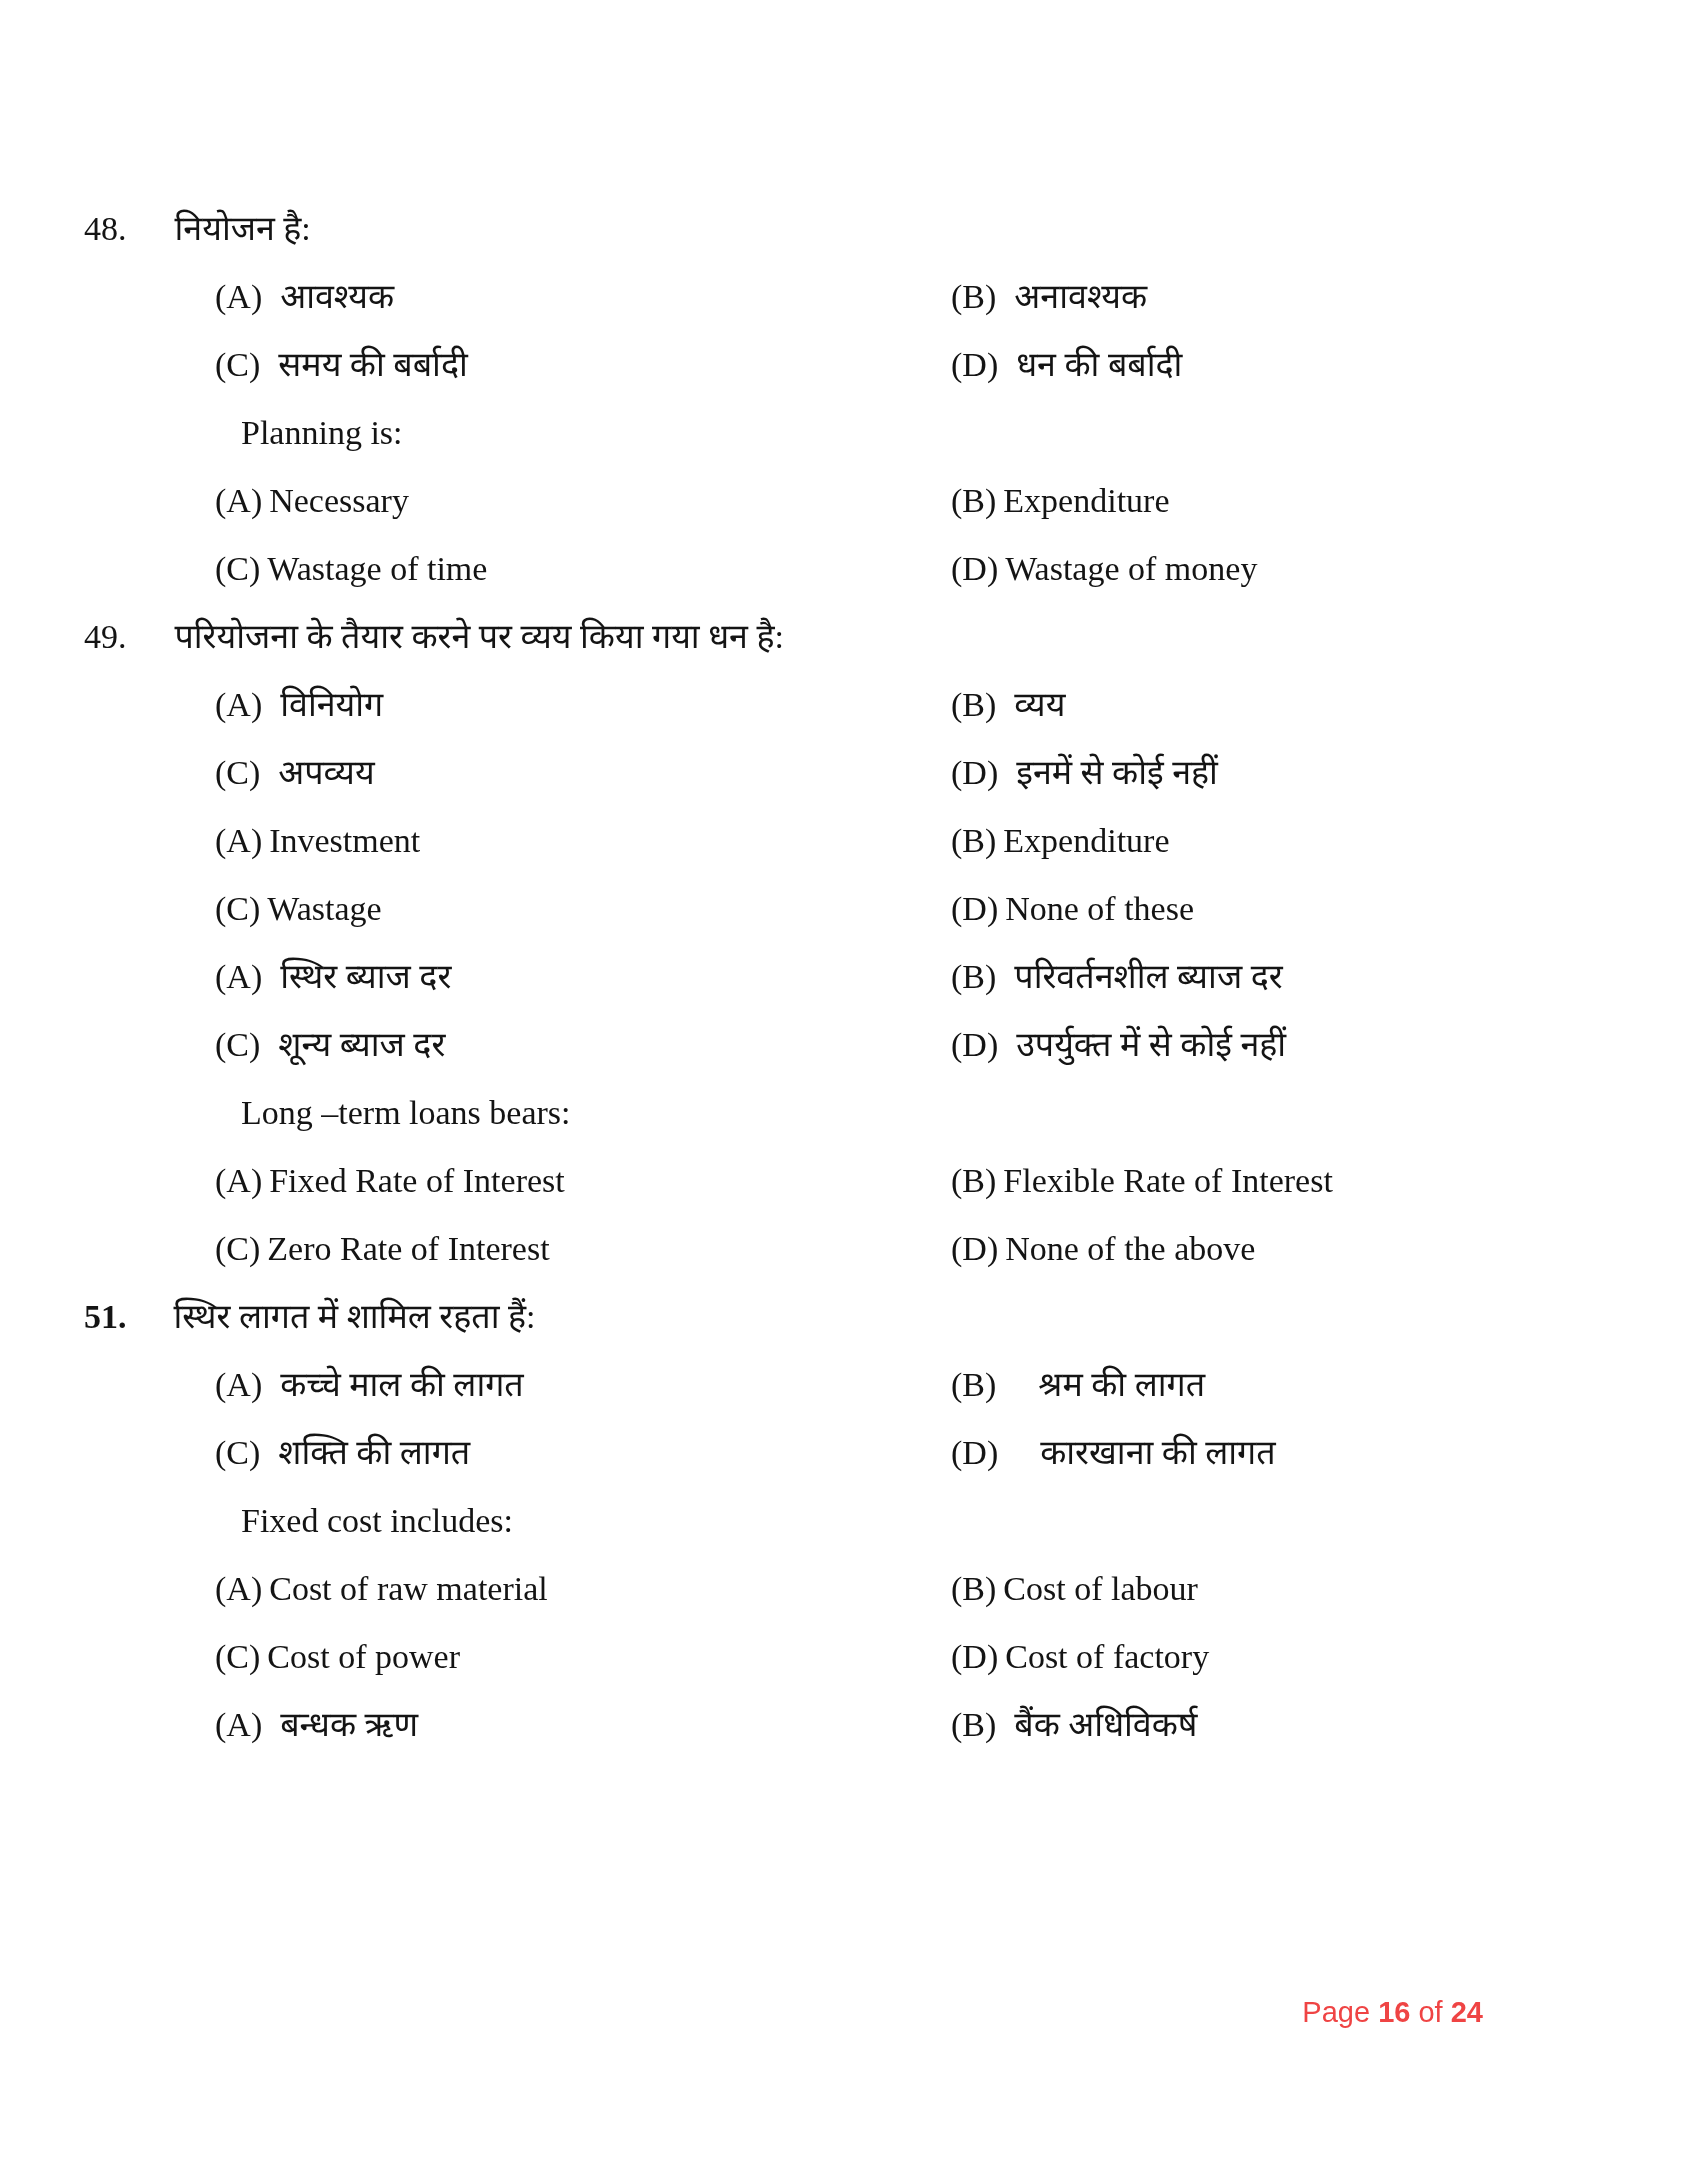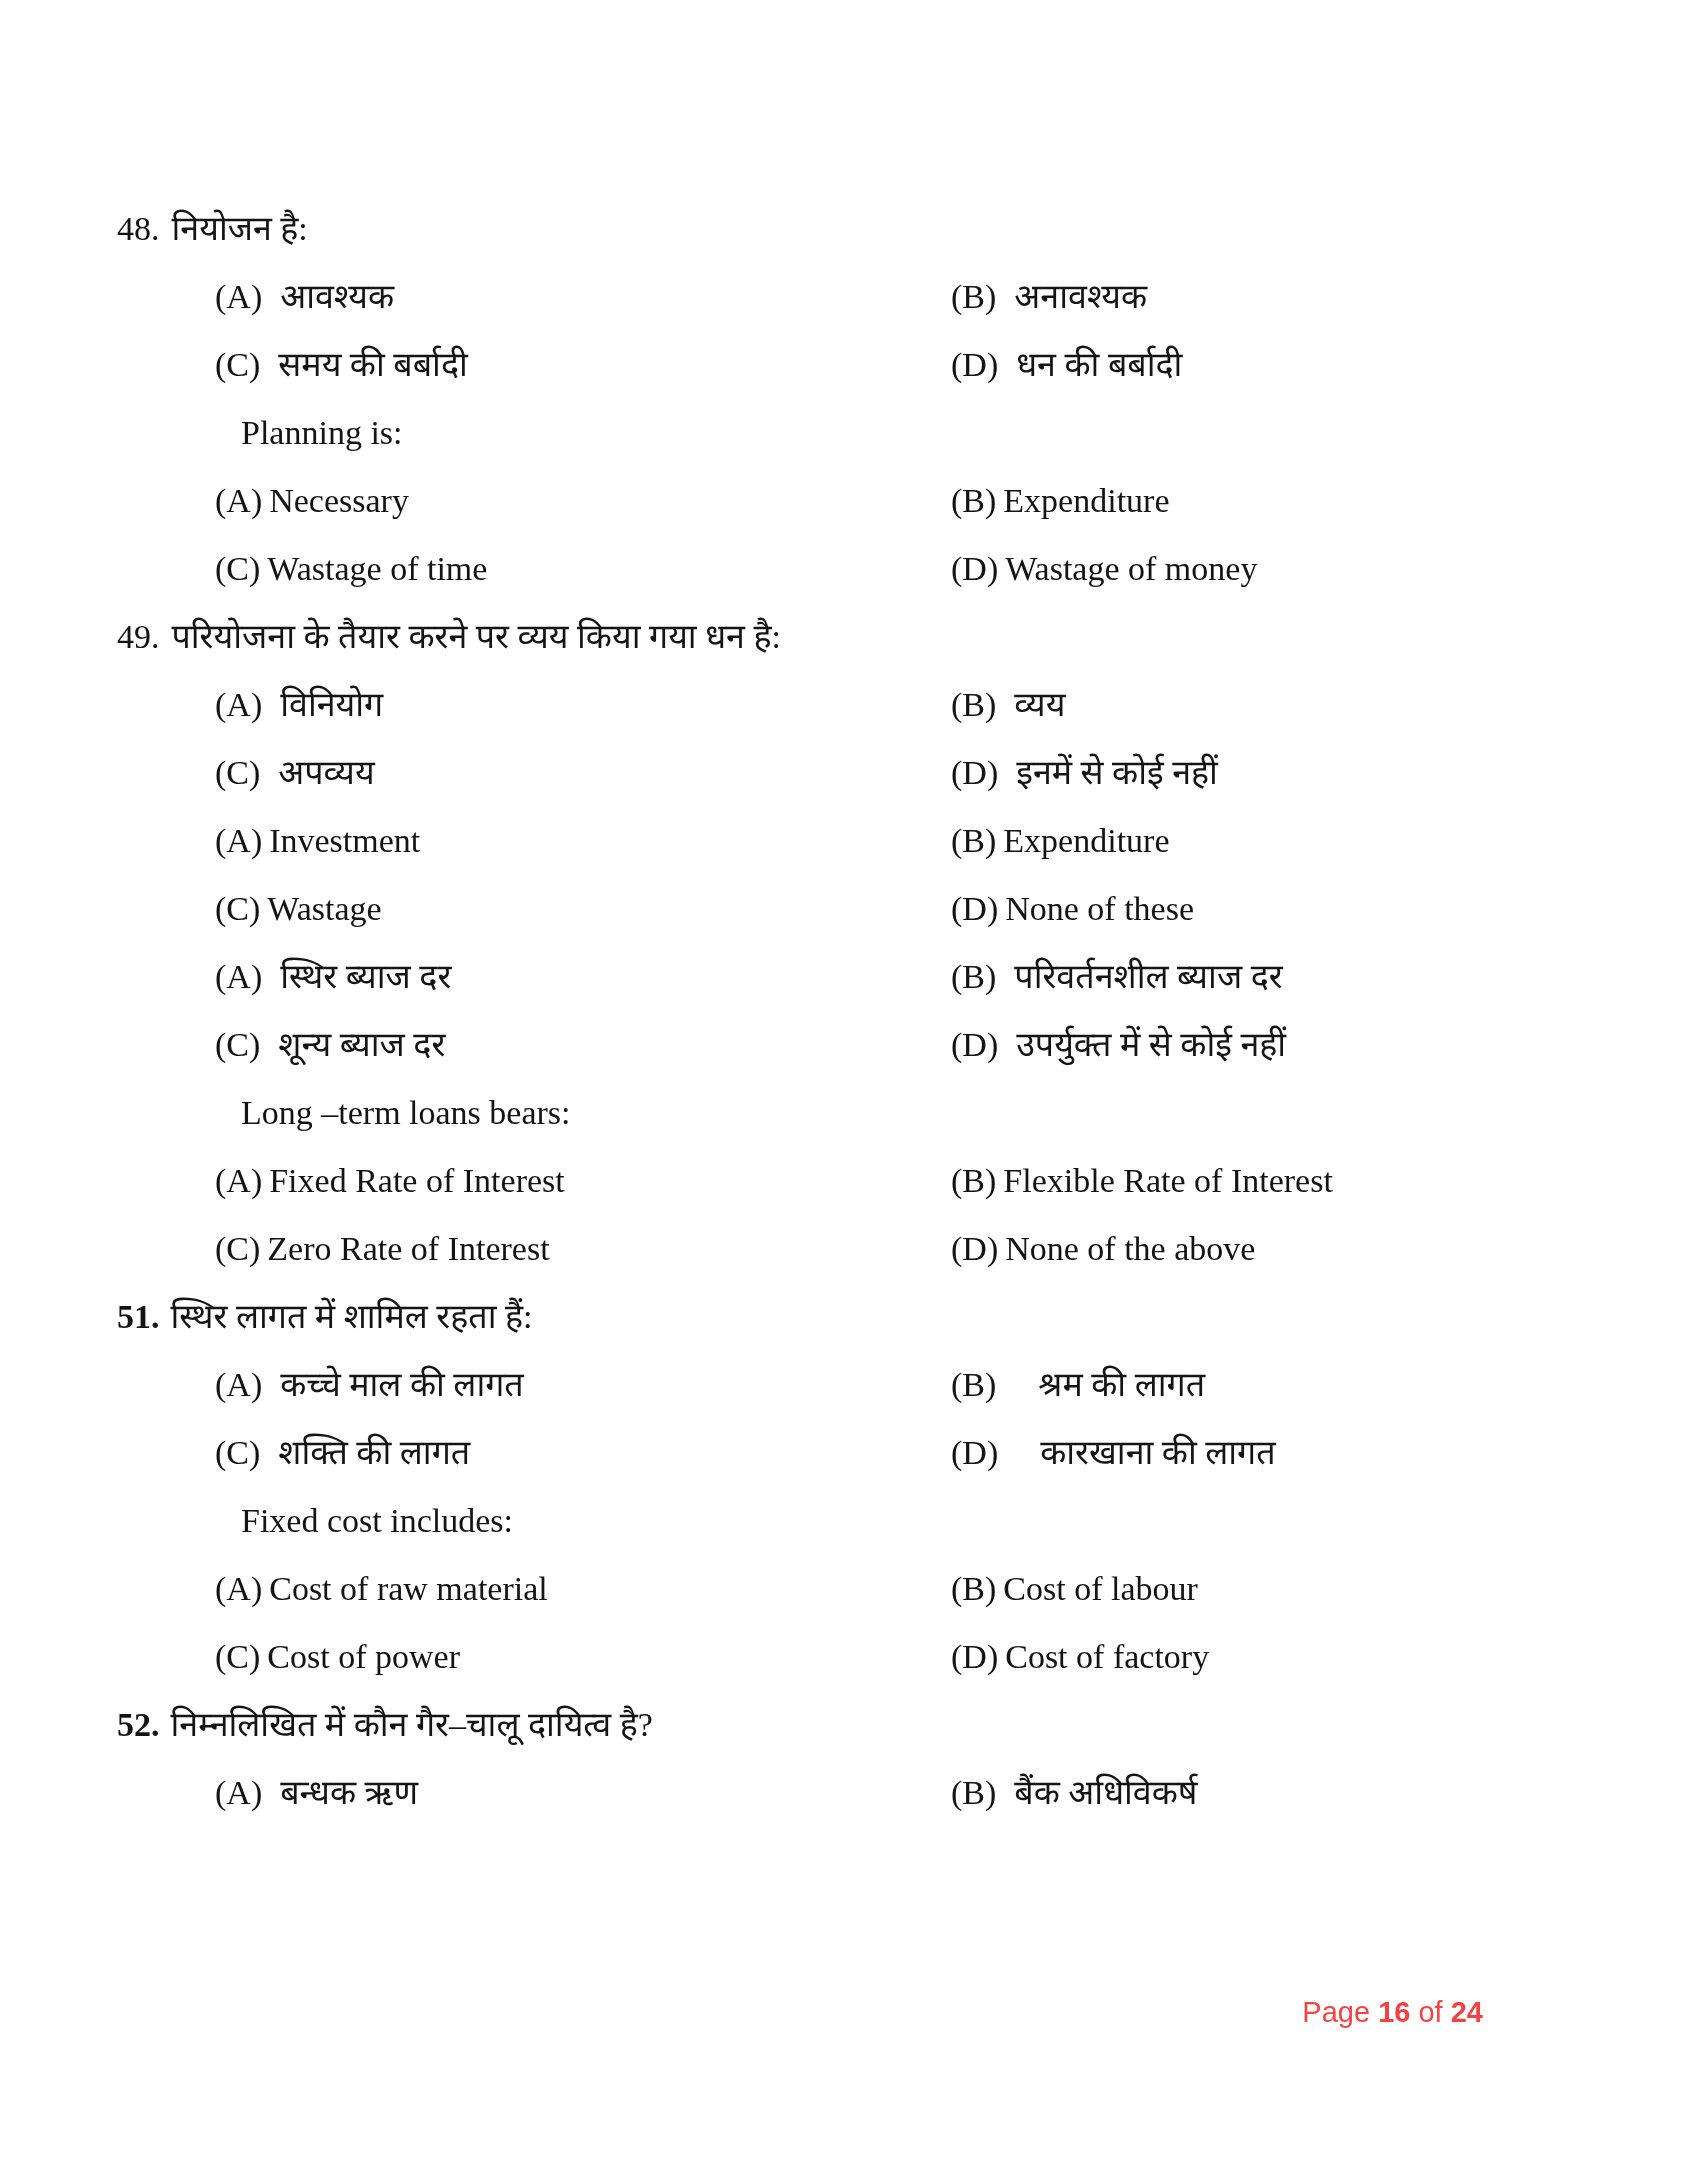--- a/index.html
+++ b/index.html
@@ -7,21 +7,21 @@
     position:relative;
     width:1683px; height:2178px;
     margin:0 auto;
     background:#ffffff;
     font-family:"Liberation Serif", serif;
     color:#141414;
     overflow:hidden;
   }
   .content { position:absolute; top:195px; left:0; right:0; }
   .row { height:68px; display:flex; align-items:center; font-size:34px; line-height:1.1; white-space:nowrap; }
-  .q-row  { padding-left:117px; }
+  .q-row  { padding-left:84px;gap:36px; }
   .q-num  { margin-right:12px; }
   .q-num.tight { margin-right:11px;font-weight:bold; }
   .en-q   { padding-left:213px;margin-left:28px; }
   .opts-row { padding-left:215px; }
   .opt { display:flex; align-items:baseline; }
   .opt-left { width:736px; flex:0 0 736px; }
   .hi .lbl { margin-right:18px; }
   .en .lbl { margin-right:7px; }
   .hi .opt.wide-gap .lbl { margin-right:42px; }
   .footer {
@@ -215,24 +215,20 @@
       <div class="opt opt-left">
         <span class="lbl">(C)</span>
         <span class="txt">Cost of power</span>
       </div>
       <div class="opt">
         <span class="lbl">(D)</span>
         <span class="txt">Cost of factory</span>
       </div>
     </div>
 
-    <div class="row q-row">
-      <span class="q-num tight">52.</span>
-      <span>निम्नलिखित में कौन गैर–चालू दायित्व है?</span>
-    </div>
     <div class="row opts-row hi">
       <div class="opt opt-left">
         <span class="lbl">(A)</span>
         <span class="txt">बन्धक ऋण</span>
       </div>
       <div class="opt">
         <span class="lbl">(B)</span>
         <span class="txt">बैंक अधिविकर्ष</span>
       </div>
     </div>

